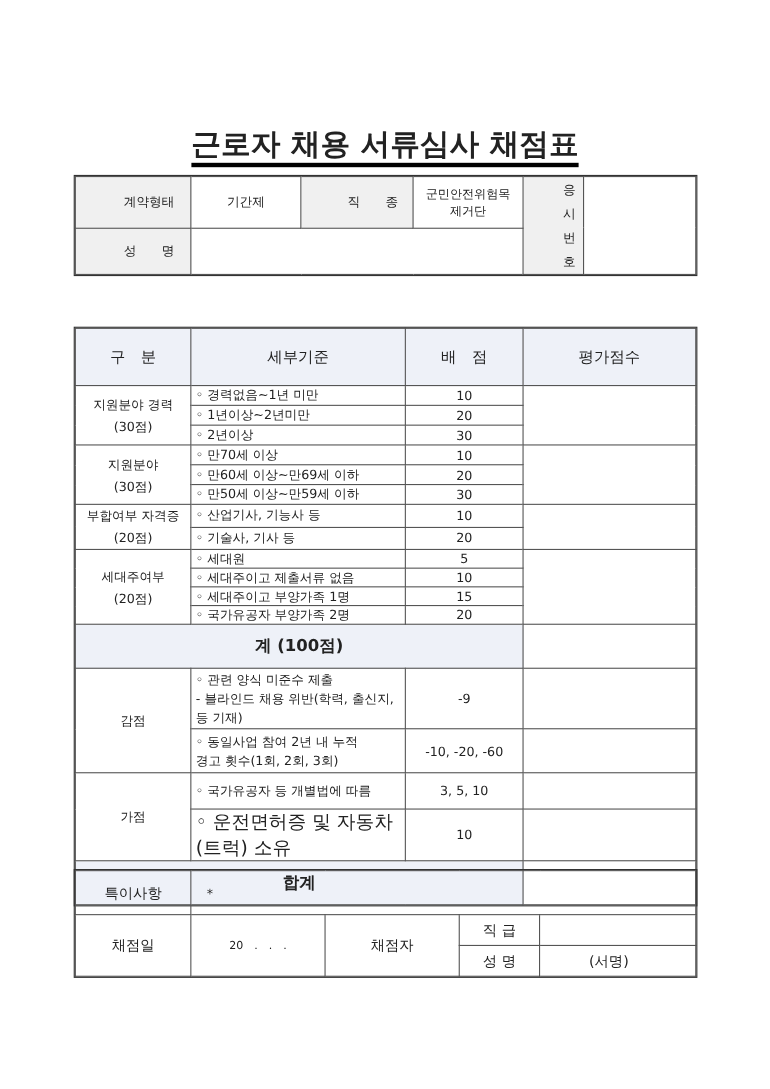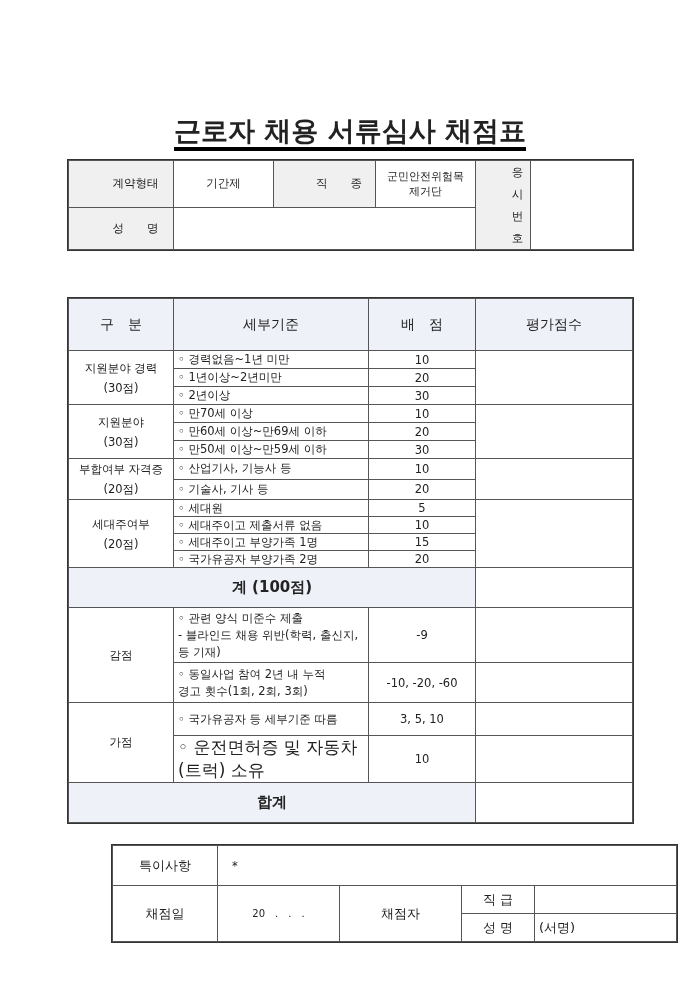--- a/index.html
+++ b/index.html
@@ -8,21 +8,21 @@
   .title { position:absolute; left:0; width:700px; top:113px; text-align:center; font-size:27px; font-weight:bold; }
   .title span { border-bottom:4px solid #000; padding-bottom:1px; }
   table { position:absolute; border-collapse:collapse; left:68px; width:565px; font-size:11.5px; table-layout:fixed; }
   td { border:1px solid #555; text-align:center; vertical-align:middle; padding:0 4px; }
   .g { background:#f0f0f0;padding-left:33px; }
   .b { background:#eef1f8; }
   .l { text-align:left; }
   .outer { outline:1.5px solid #333; }
   .h { font-size:14px; }
   .big { font-size:15px; font-weight:bold; }
-  .r { text-align:left; padding-right:20px; }
+  .r { text-align:center; padding-right:20px; }
 </style>
 </head>
 <body>
 
 <div class="page">
   <div class="title"><span>근로자 채용 서류심사 채점표</span></div>
 
   <table style="top:160px;" class="outer">
     <colgroup>
         <col style="width:105px">
@@ -144,38 +144,38 @@
     </tr>
     <tr style="height:40px">
       <td class="l" style="white-space:pre-line;line-height:17px">◦ 동일사업 참여 2년 내 누적
   경고 횟수(1회, 2회, 3회)</td>
       <td>-10, -20, -60</td>
       <td></td>
     </tr>
 
     <tr style="height:33px">
       <td rowspan="2">가점</td>
-      <td class="l">◦ 국가유공자 등 세부기준 따름</td>
+      <td class="l">◦ 국가유공자 등 개별법에 따름</td>
       <td>3, 5, 10</td>
       <td></td>
     </tr>
     <tr style="height:33px">
       <td class="l" style="font-size:17px">◦ 운전면허증 및 자동차(트럭) 소유</td>
       <td>10</td>
       <td></td>
     </tr>
 
     <tr style="height:40px">
       <td colspan="3" class="b big">합계</td>
       <td></td>
     </tr>
   </tbody>
     </table>
 
-  <table style="top:845px;margin-left:44px;" class="outer">
+  <table style="top:791px;" class="outer">
     <colgroup>
         <col style="width:105px">
         <col style="width:122px">
         <col style="width:122px">
         <col style="width:73px">
         <col>
       </colgroup>
     <tbody>
         <tr style="height:40px">
       <td style="font-size:13px">특이사항</td>

